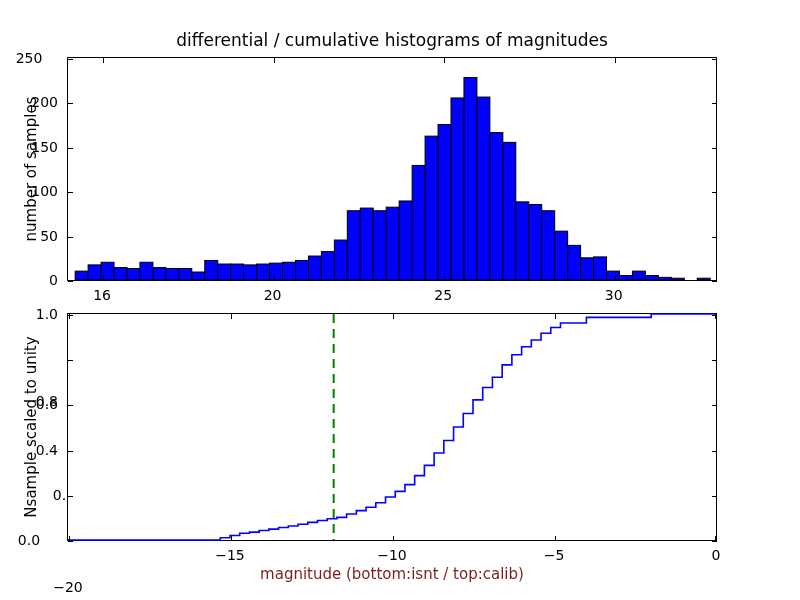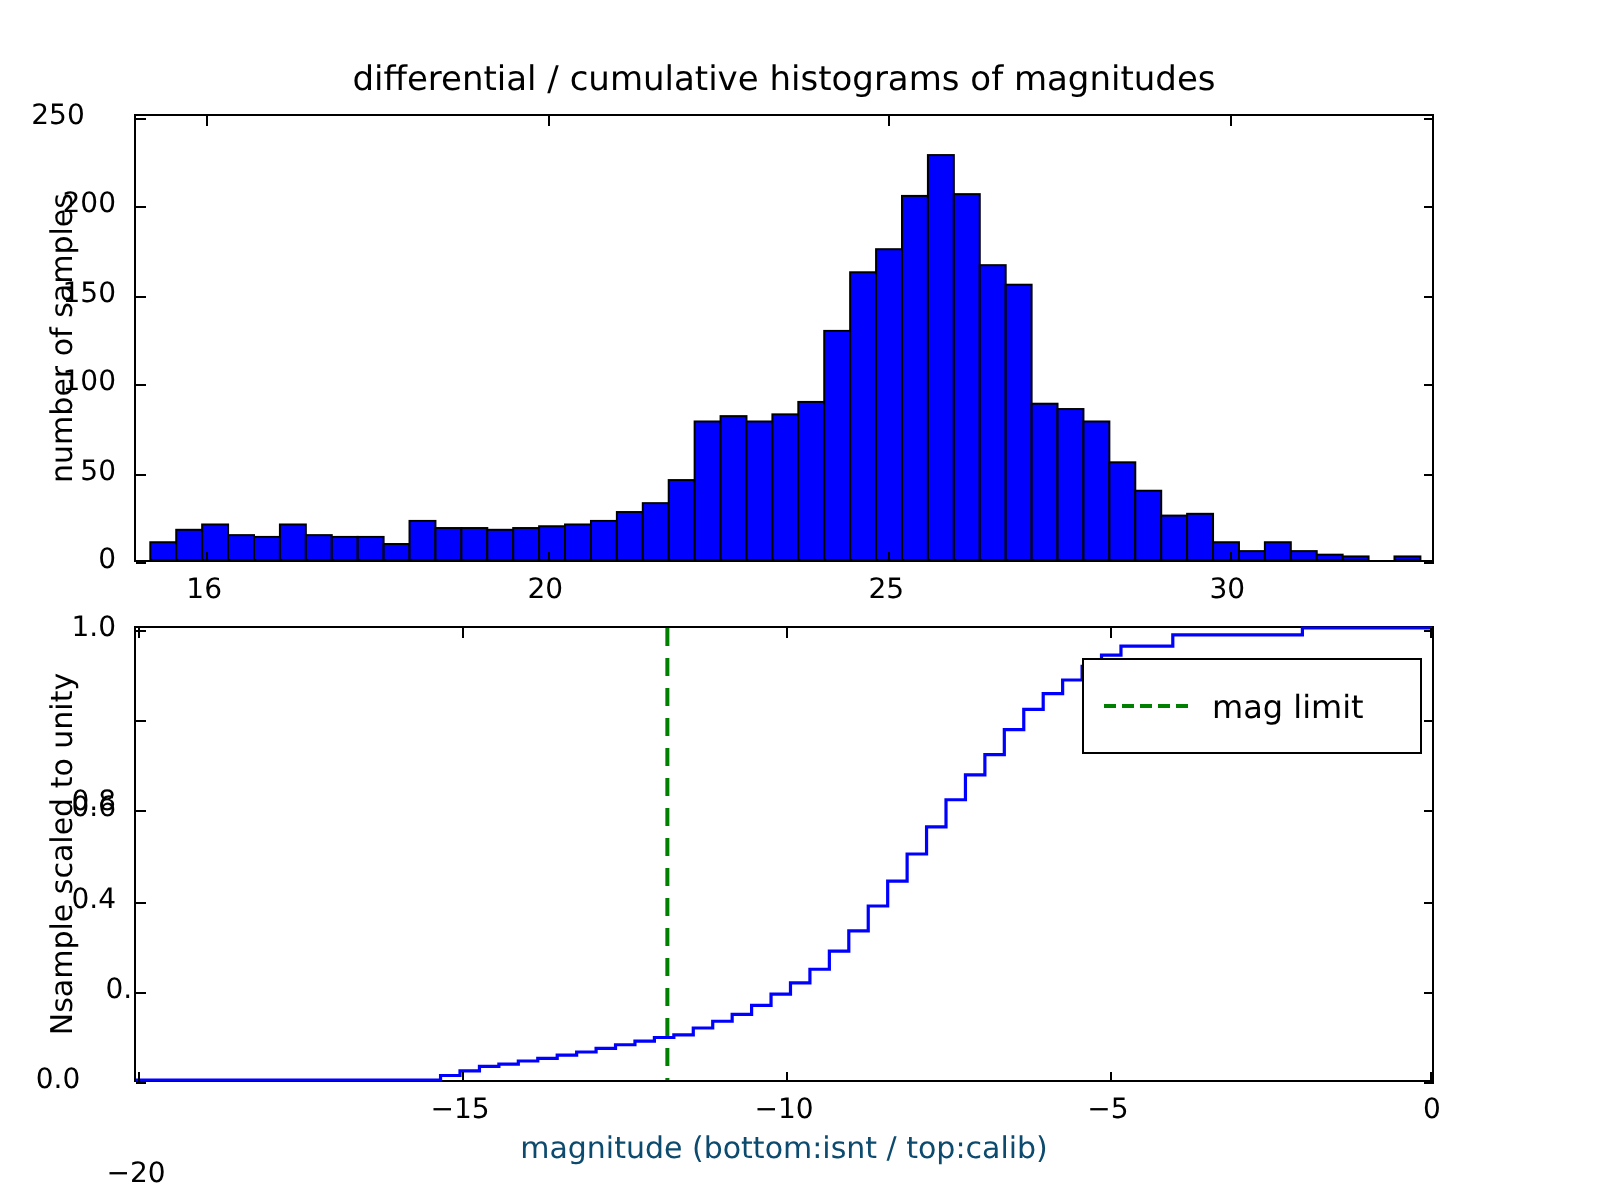--- a/index.html
+++ b/index.html
@@ -12,21 +12,21 @@
   #bottom-axes{left:67px;top:313px;width:650px;height:228px;}
 
   .plot-title{position:absolute;left:67px;top:30px;width:650px;text-align:center;
               font-size:17px;color:#000000;white-space:nowrap;}
 
   .ylabel{position:absolute;transform-origin:0 0;transform:rotate(-90deg);
           font-size:15px;color:#000000;white-space:nowrap;}
   #top-ylabel{left:22px;top:281px;width:224px;text-align:center;}
   #bottom-ylabel{left:22px;top:541px;width:228px;text-align:center;}
   #bottom-xlabel{position:absolute;left:67px;top:565px;width:650px;text-align:center;
-                 font-size:15px;color:#0c4a6e;}
+                 font-size:15px;color:#7f1d1d;}
 
   .ytick-label{position:absolute;right:0;text-align:right;font-size:14px;color:#000000;
                transform:translateY(-50%);white-space:nowrap;}
   .xtick-label{position:absolute;font-size:14px;color:#000000;
                transform:translateX(-50%);white-space:nowrap;}
 
   .tick-in-v{position:absolute;width:1px;background:#000000;}
   .tick-in-h{position:absolute;height:1px;background:#000000;}
 
   svg.canvas{position:absolute;left:0;top:0;overflow:visible;}
@@ -176,19 +176,15 @@
         <div class="tick-in-v" style="left: 163px; top: 222px; height: 5px;"></div>
         <div class="tick-in-v" style="left: 163px; top: 0px; height: 5px;"></div>
         <div class="tick-in-v" style="left: 325px; top: 222px; height: 5px;"></div>
         <div class="tick-in-v" style="left: 325px; top: 0px; height: 5px;"></div>
         <div class="tick-in-v" style="left: 487px; top: 222px; height: 5px;"></div>
         <div class="tick-in-v" style="left: 487px; top: 0px; height: 5px;"></div>
         <div class="tick-in-v" style="left: 647px; top: 222px; height: 5px;"></div>
         <div class="tick-in-v" style="left: 647px; top: 0px; height: 5px;"></div>
       </div>
 
-    <div id="legend">
-      <span class="swatch"></span>
-      <span class="ltext">mag limit</span>
-    </div>
   </div>
 
 </div>
 
 </body></html>

